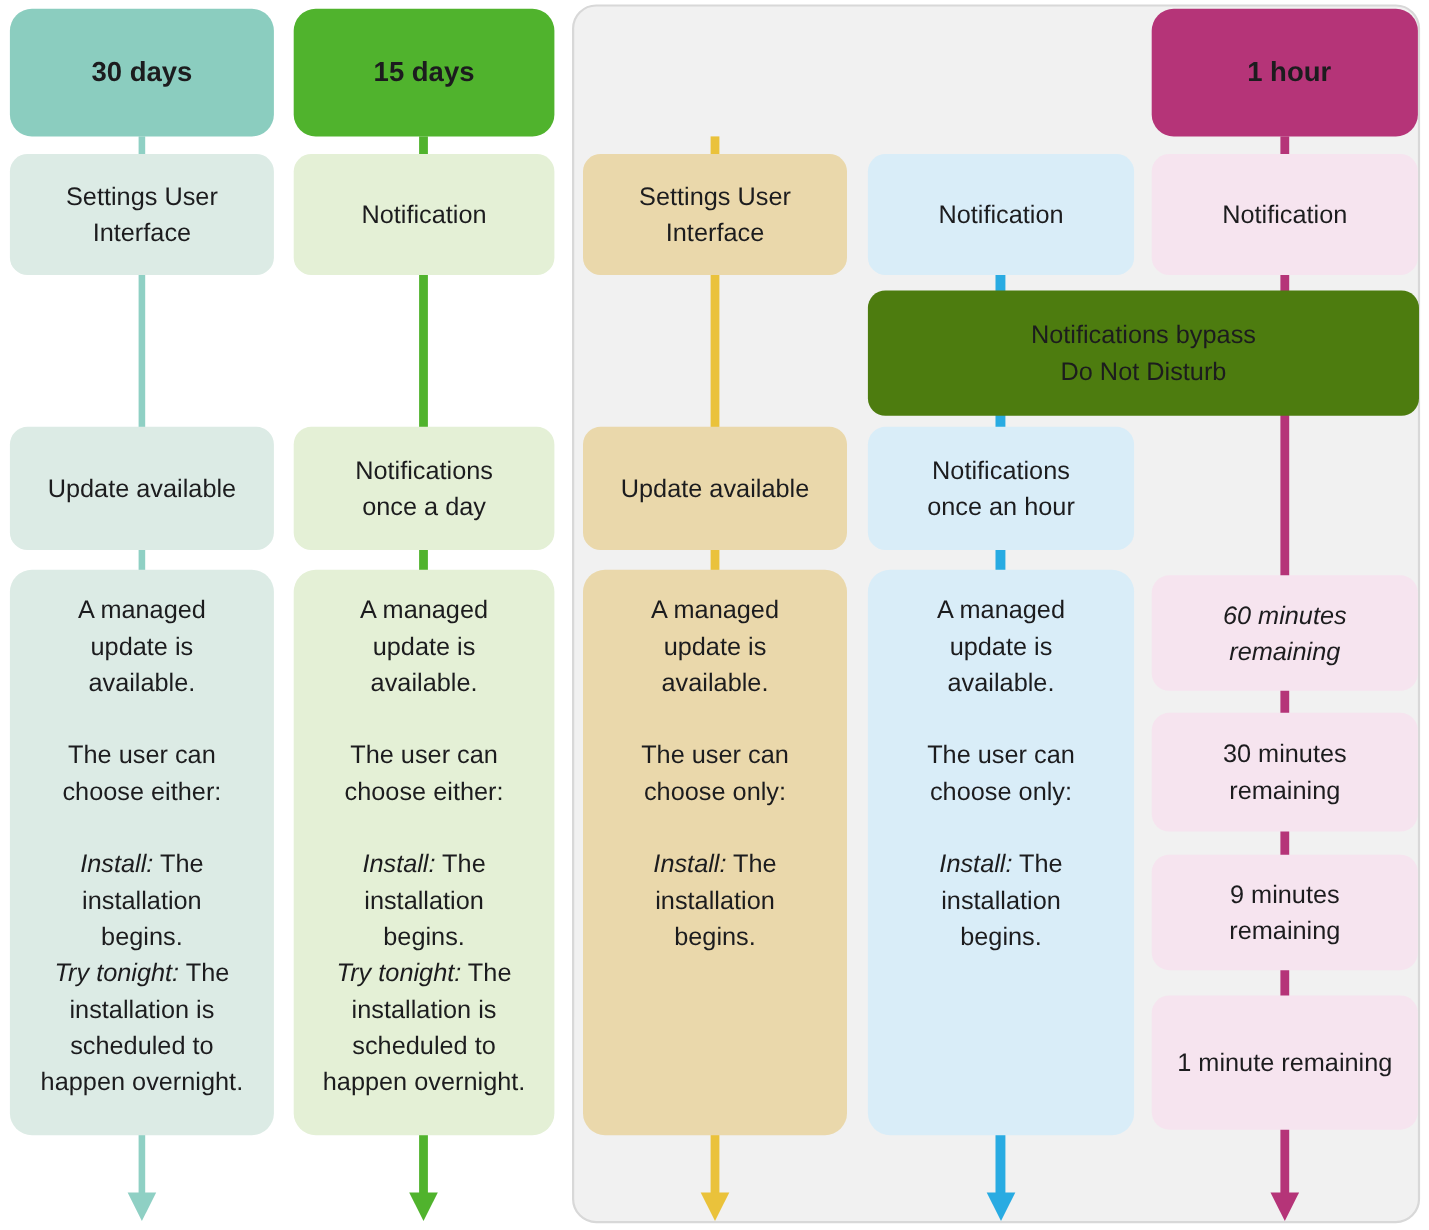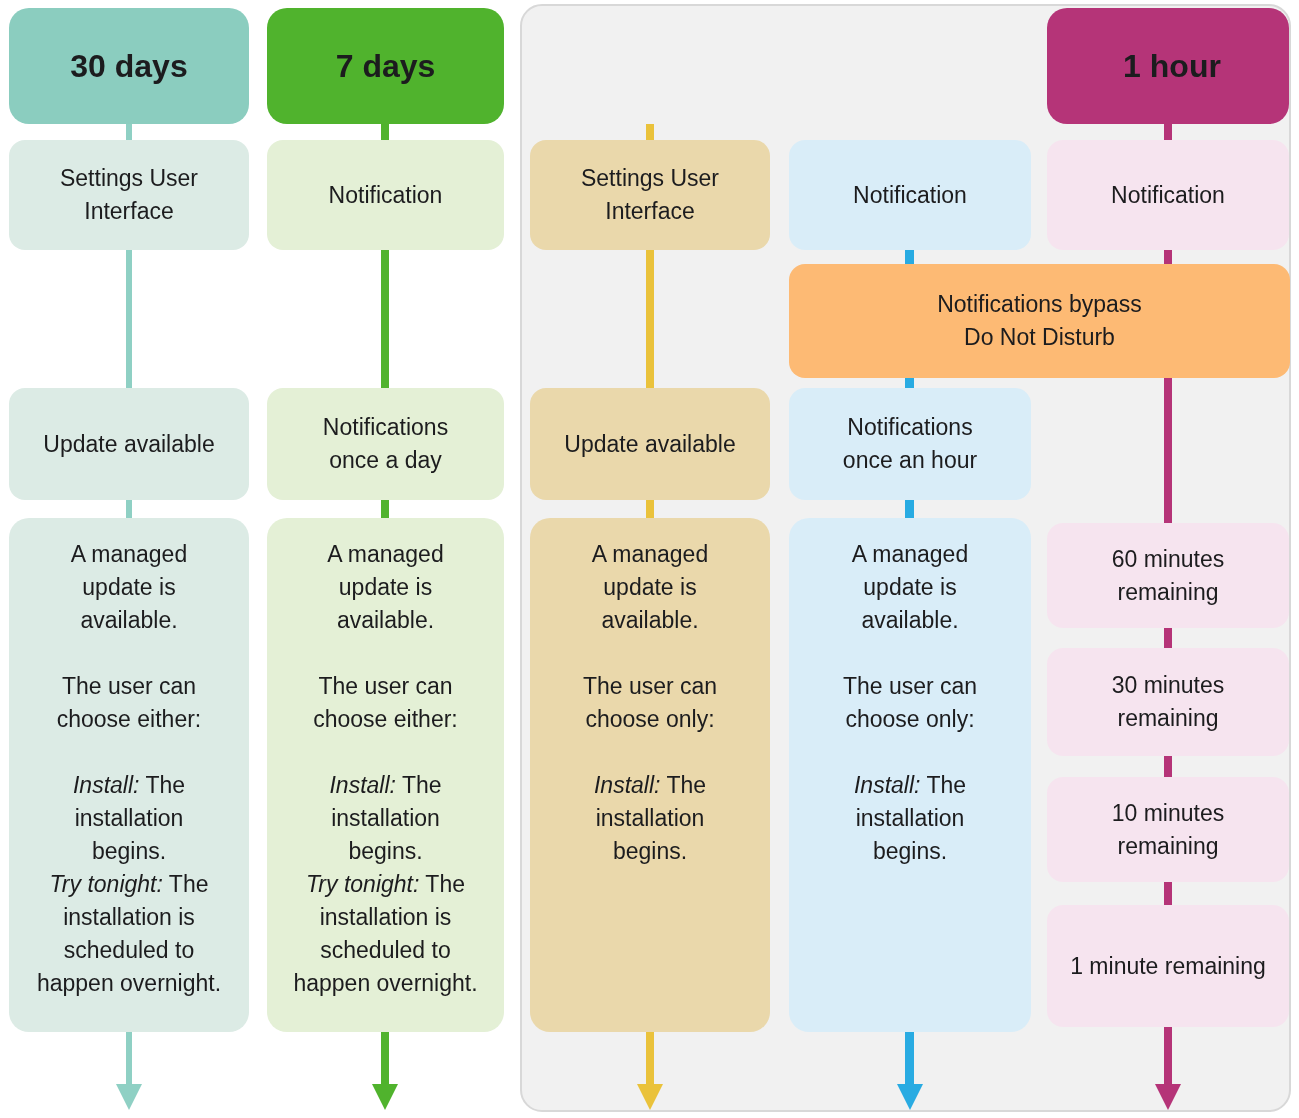--- a/index.html
+++ b/index.html
@@ -19,38 +19,38 @@
     position:absolute; z-index:1; width:0; height:0;
     border-left:13px solid transparent; border-right:13px solid transparent;
     border-top:26px solid #000;
   }
   .box {
     position:absolute; z-index:2; box-sizing:border-box;
     display:flex; align-items:center; justify-content:center;
     text-align:center; white-space:pre-line;
     border-radius:16px; padding:6px 8px;
   }
-  .header { font-size:32px; font-weight:600; border-radius:20px; }
+  .header { font-size:25px; font-weight:600; border-radius:20px; }
   .detail {
     display:block; text-align:center; border-radius:20px;
     padding:20px 10px;
   }
   .detail em { }
   
   .c1h { background:#8bcdbf; } .c1b { background:#dcebe5; }
   .l1  { background:#8fd0c4; } .a1 { border-top-color:#8fd0c4; }
   .c2h { background:#50b32d; } .c2b { background:#e4f0d6; }
   .l2  { background:#50b32d; } .a2 { border-top-color:#50b32d; }
   .c3h { background:#eac23b; } .c3b { background:#ead8ab; }
   .l3  { background:#eac23b; } .a3 { border-top-color:#eac23b; }
   .c4b { background:#d9edf8; }
   .l4  { background:#29abe2; } .a4 { border-top-color:#29abe2; }
   .c5h { background:#b53478; } .c5b { background:#f6e4ef; }
   .l5  { background:#b53478; } .a5 { border-top-color:#b53478; }
-  .bypass { background:#fdba74; border-radius:16px; }
+  .bypass { background:#4d7c0f; border-radius:16px; }
 </style>
 </head>
 <body>
 
 <div class="canvas">
 
   <div class="panel"></div>
 
   <div class="vline l1" style="left:126px; top:124px; width:6px; height:964px;"></div>
   <div class="vline l2" style="left:381px; top:124px; width:8px; height:964px;"></div>
@@ -76,21 +76,21 @@
 choose either:
 
 </span><em>Install:</em><span> The
 installation
 begins.
 </span><em>Try tonight:</em><span> The
 installation is
 scheduled to
 happen overnight.</span></div>
 
-  <div class="box header c2h" style="left:267px; top:8px; width:237px; height:116px;">7 days</div>
+  <div class="box header c2h" style="left:267px; top:8px; width:237px; height:116px;">15 days</div>
   <div class="box c2b" style="left:267px; top:140px; width:237px; height:110px;">Notification</div>
   <div class="box c2b" style="left:267px; top:388px; width:237px; height:112px;">Notifications
 once a day</div>
   <div class="box detail c2b" style="left:267px; top:518px; width:237px; height:514px;"><span>A managed
 update is
 available.
 
 The user can
 choose either:
 
@@ -128,21 +128,21 @@
 
 </span><em>Install:</em><span> The
 installation
 begins.</span></div>
 
   <div class="box bypass" style="left:789px; top:264px; width:501px; height:114px;">Notifications bypass
 Do Not Disturb</div>
 
   <div class="box header c5h" style="left:1047px; top:8px; width:242px; height:116px;padding-left:16px;">1 hour</div>
   <div class="box c5b" style="left:1047px; top:140px; width:242px; height:110px;">Notification</div>
-  <div class="box c5b" style="left:1047px; top:523px; width:242px; height:105px;">60 minutes
+  <div class="box c5b" style="left:1047px; top:523px; width:242px; height:105px;font-style:italic;">60 minutes
 remaining</div>
   <div class="box c5b" style="left:1047px; top:648px; width:242px; height:108px;">30 minutes
 remaining</div>
-  <div class="box c5b" style="left:1047px; top:777px; width:242px; height:105px;">10 minutes
+  <div class="box c5b" style="left:1047px; top:777px; width:242px; height:105px;">9 minutes
 remaining</div>
   <div class="box c5b" style="left:1047px; top:905px; width:242px; height:122px;">1 minute remaining</div>
 
 </div>
 
 </body></html>

